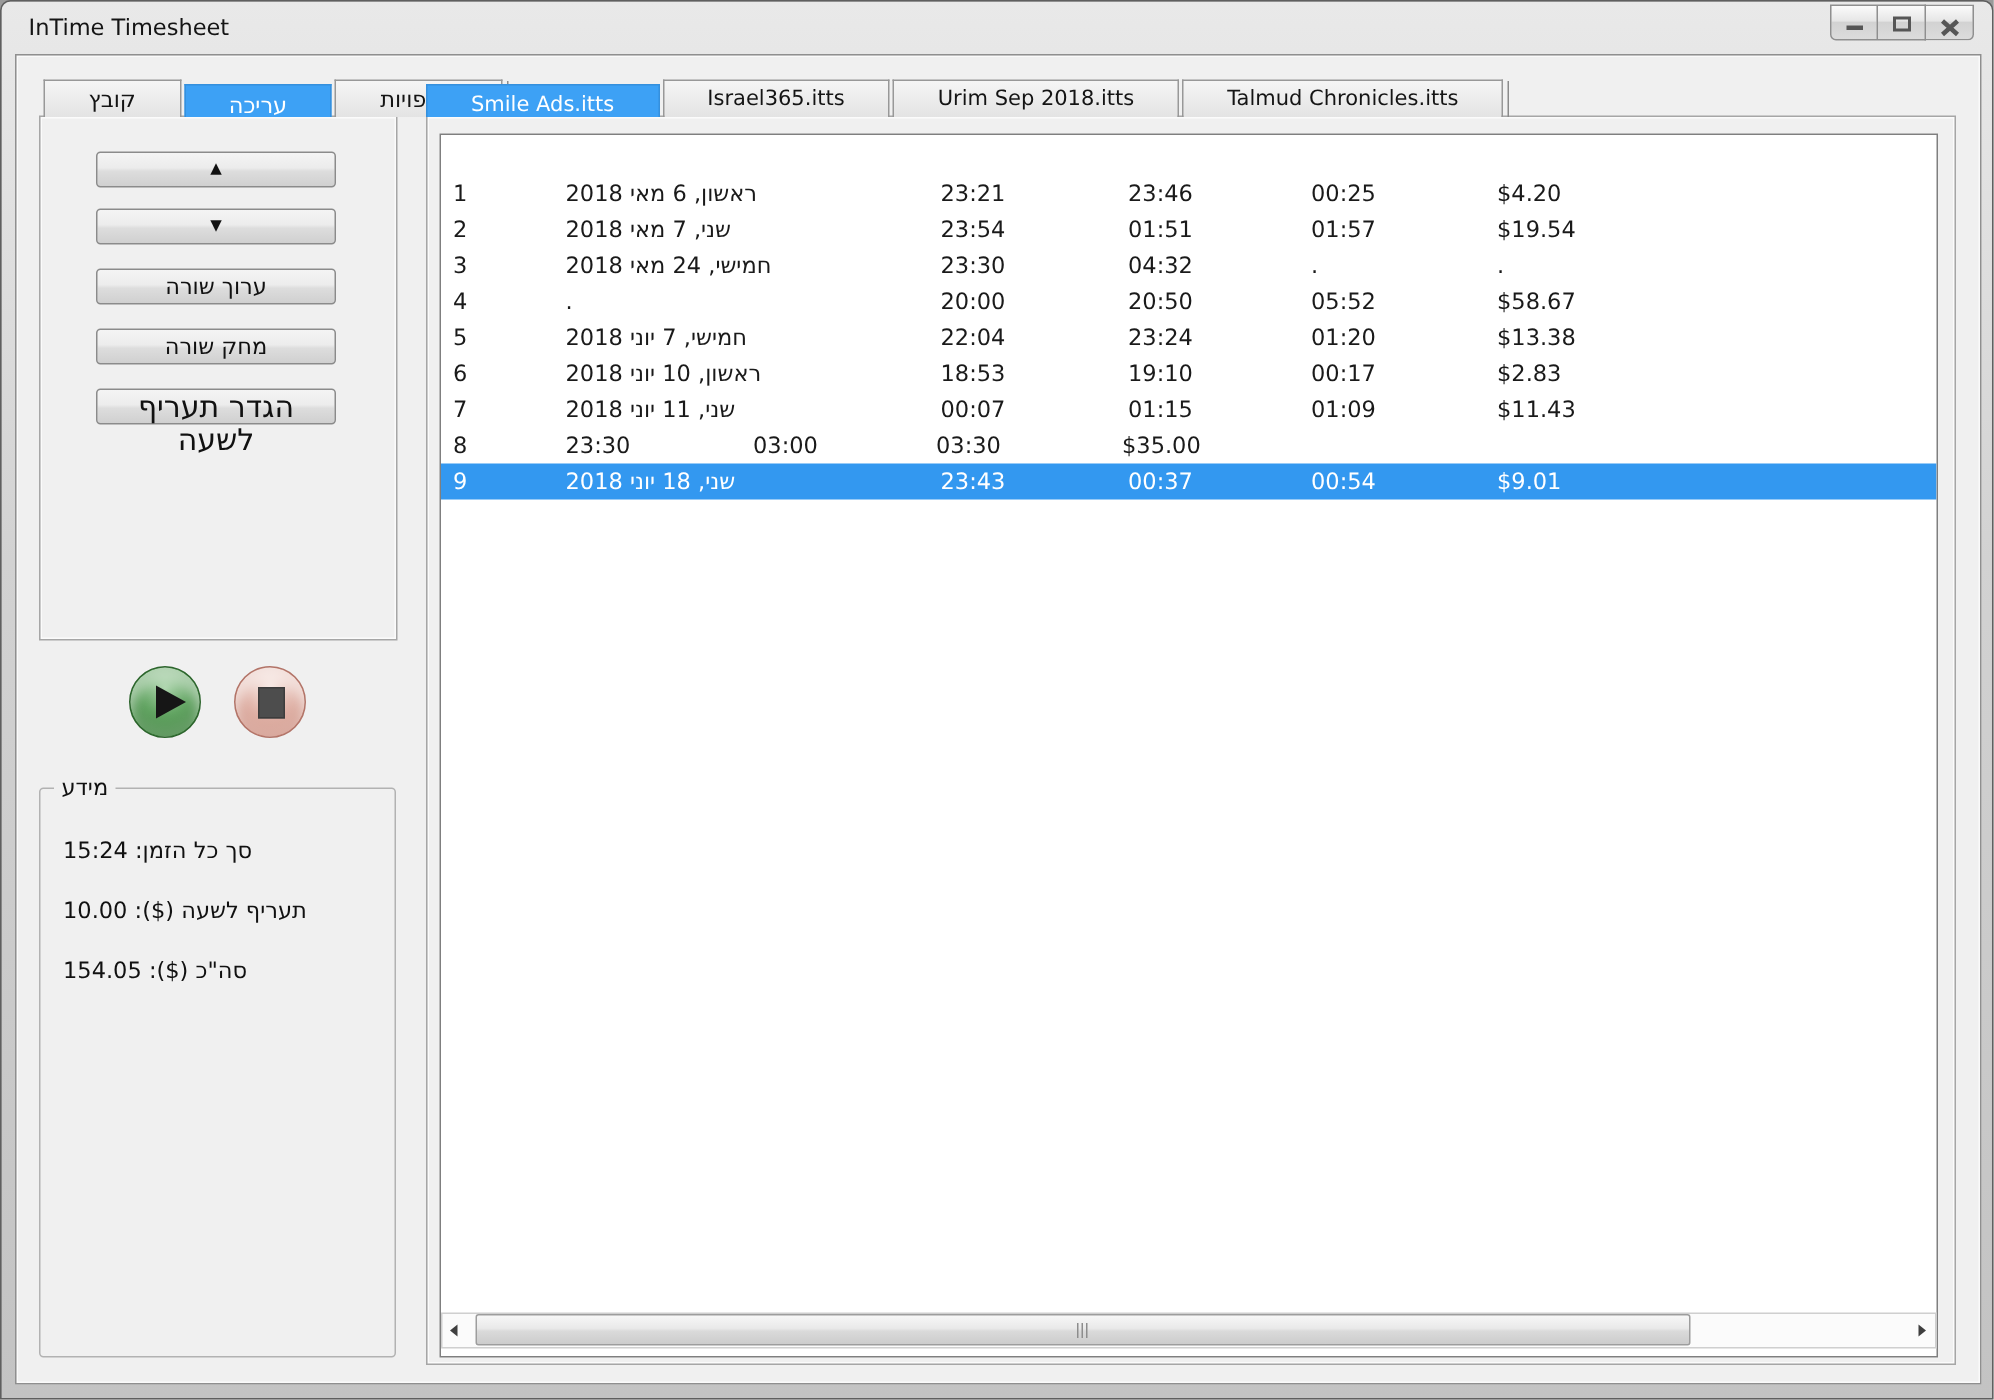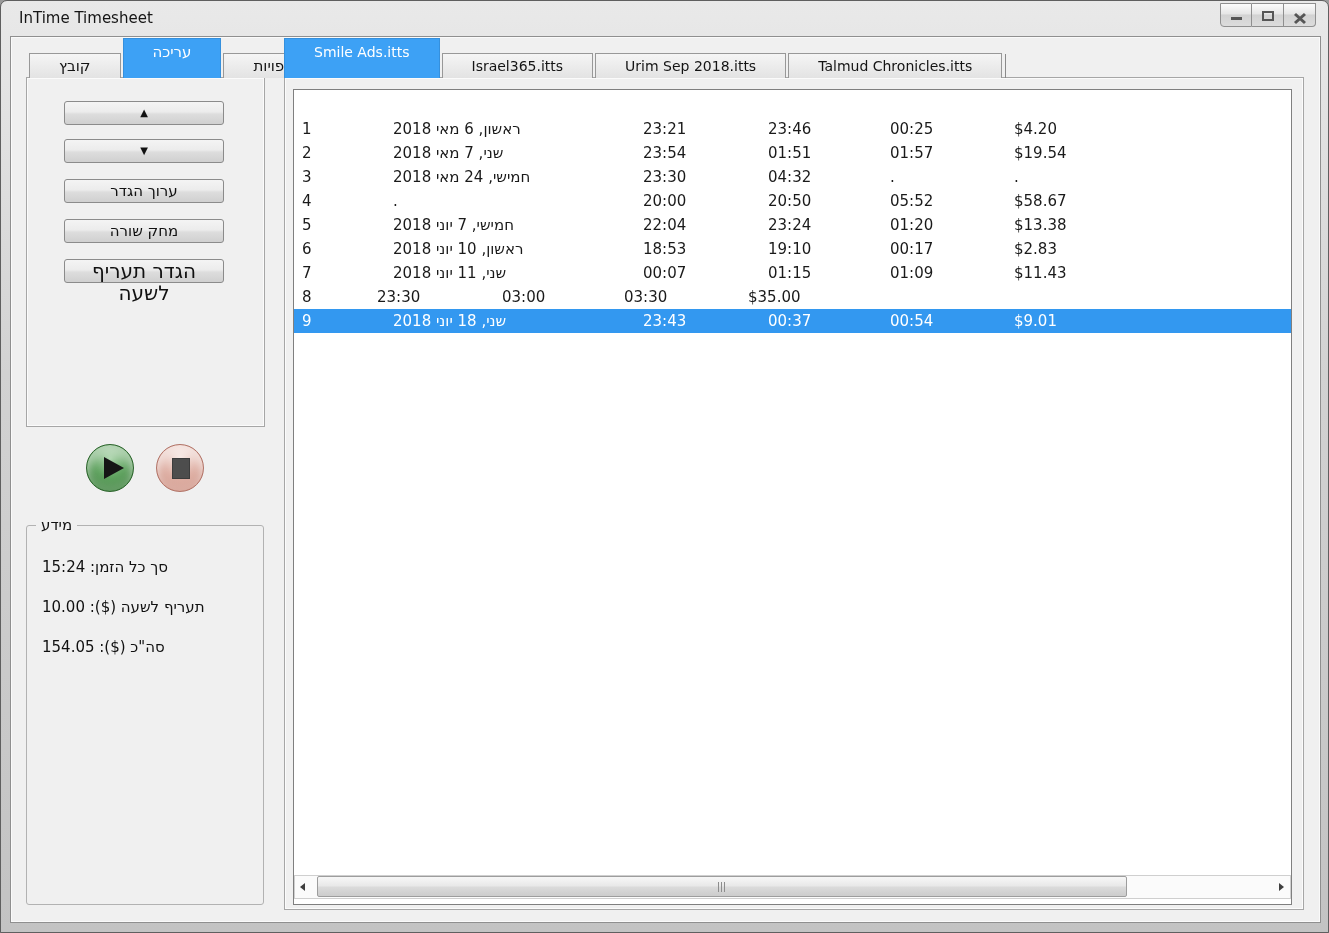--- a/index.html
+++ b/index.html
@@ -34,21 +34,21 @@
 
   
   .tabbar { position:absolute; height:27px; display:flex; align-items:flex-end; z-index:3; }
   .tab {
     height:25px; line-height:24px; padding:0 29px; font-size:15px; color:#141414;
     background:linear-gradient(180deg,#f5f5f5,#e3e3e3);
     border:1px solid #989898; border-bottom:none; white-space:nowrap; cursor:default;
   }
   .tab + .tab { margin-left:2px; }
   .tab.selected {
-    height:40px; line-height:27px; background:#3da1f5; color:#ffffff; border-color:#3590dd;
+    height:22px; line-height:27px; background:#3da1f5; color:#ffffff; border-color:#3590dd;
   }
   .tab-sep { width:1px; height:24px; background:#8a8a8a; margin-left:3px; }
   .tabbar-left { left:28px; top:50px; }
   .tabbar-main { left:283px; top:50px; }
   .tabbar-main .tab { font-size:14px; }
 
   
   .pane {
     position:absolute; background:#f0f0f0;
     border:1px solid #a6a6a6;
@@ -105,21 +105,21 @@
   .thead {
     position:absolute; left:0; top:0; right:0; height:26px; display:flex;
     background:linear-gradient(180deg,#ffffff,#f3f5f8); border-bottom:1px solid #dfdfdf;
   }
   .hcell { line-height:25px; font-size:15px; color:#1a1a1a; padding:0 8px;
            direction:rtl; text-align:left; white-space:nowrap; overflow:hidden; cursor:default; }
   .hcell + .hcell { border-left:1px solid #d8d8d8; }
   .rows { position:absolute; left:0; top:27px; right:0; }
   .trow { display:flex; height:24px; cursor:default; }
   .tcell { line-height:24px; font-size:15px; color:#1a1a1a; padding:0 8px; white-space:nowrap; overflow:hidden; }
-  .tcell.rtl { direction:rtl; text-align:left;margin-left:16px; }
+  .tcell.rtl { direction:rtl; text-align:left; }
   .trow.selected { background:#3398f0; }
   .trow.selected .tcell { color:#ffffff; }
   .c1{width:75px} .c2{width:250px} .c3{width:125px} .c4{width:122px} .c5{width:124px} .c6{width:127px} .c7{flex:1}
 
   
   .hscroll {
     position:absolute; left:0; right:0; top:785px; height:24px;
     background:#fbfbfb; border:1px solid #cfcfcf; display:flex;
   }
   .sb-arrow { width:17px; position:relative; }
@@ -165,21 +165,21 @@
     <div class="tab">קובץ</div>
     <div class="tab selected">עריכה</div>
     <div class="tab">עדיפויות</div>
     <div class="tab-sep"></div>
   </div>
 
   <div class="pane pane-left"></div>
 
   <button class="pushbtn arrow" id="btn-up">▲</button>
   <button class="pushbtn arrow" id="btn-down">▼</button>
-  <button class="pushbtn" id="btn-edit">ערוך הגדר</button>
+  <button class="pushbtn" id="btn-edit">ערוך שורה</button>
   <button class="pushbtn" id="btn-del">מחק שורה</button>
   <button class="pushbtn" id="btn-rate">הגדר תעריף לשעה</button>
 
   <div class="round-btn play-btn">
     <span class="play-icon"></span>
   </div>
   <div class="round-btn stop-btn">
     <span class="stop-icon"></span>
   </div>
 

